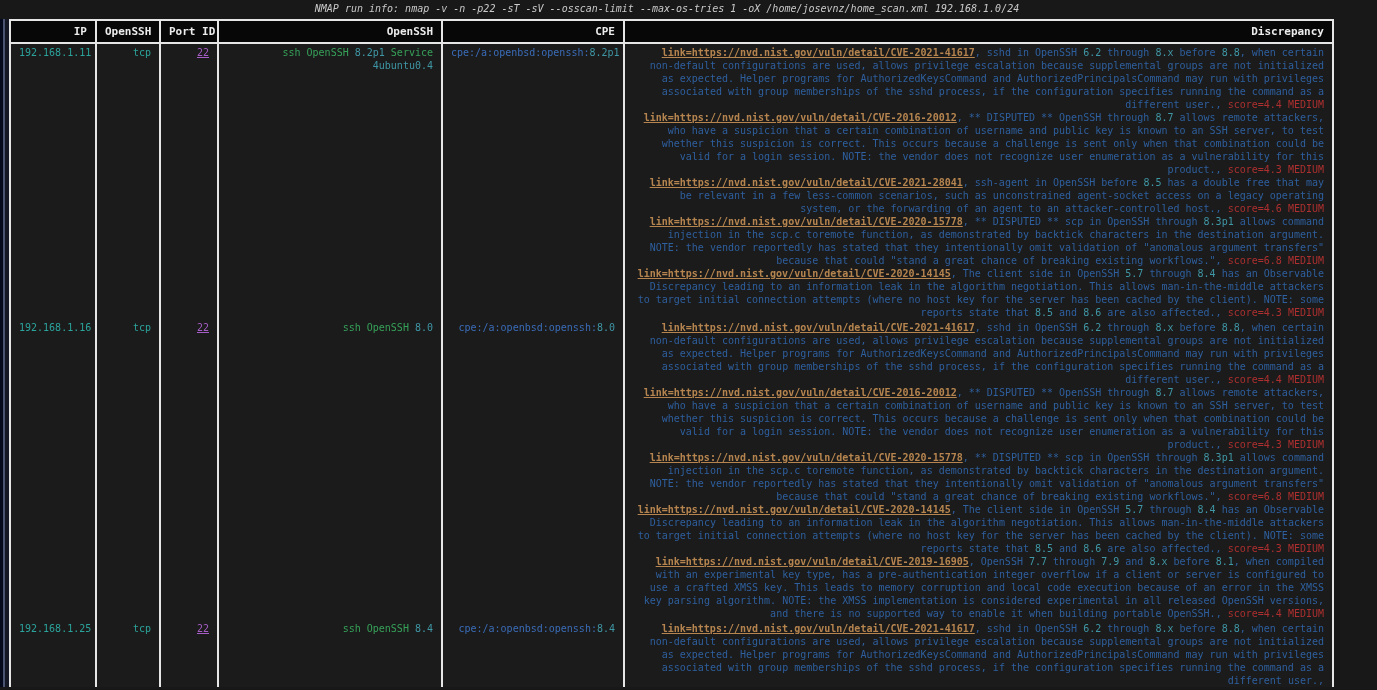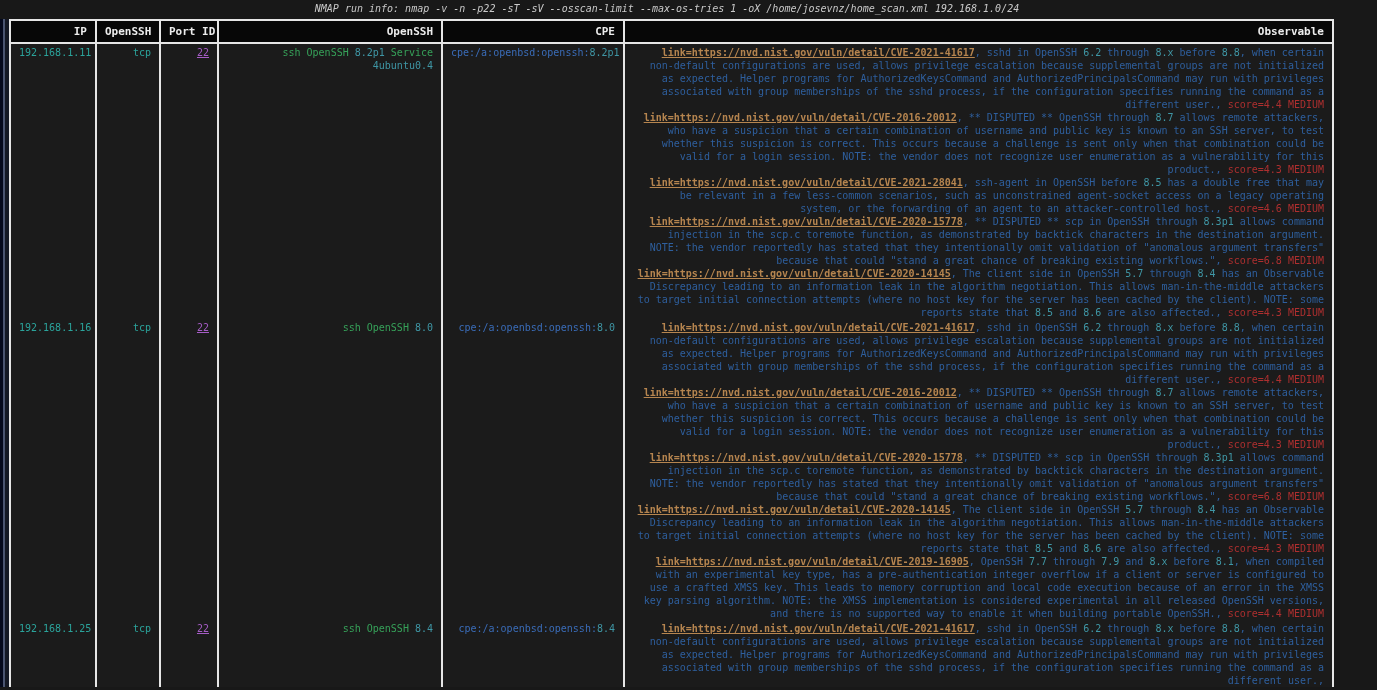--- a/index.html
+++ b/index.html
@@ -69,21 +69,21 @@
           <col class="c-cpe">
           <col class="c-adv">
       </colgroup>
       <thead>
         <tr>
           <th>IP</th>
           <th>OpenSSH</th>
           <th>Port ID</th>
           <th>OpenSSH</th>
           <th>CPE</th>
-          <th>Observable</th>
+          <th>Discrepancy</th>
         </tr>
       </thead>
       <tbody>
           <tr>
             <td class="c-teal">192.168.1.11</td>
             <td class="c-teal">tcp</td>
             <td class="c-mag">22</td>
             <td><span class="c-green">ssh OpenSSH </span><span class="c-green c-num">8.2p1</span><span class="c-green"> Service </span><span class="c-green c-num">4ubuntu0.4</span></td>
             <td><span class="c-cpe-blue">cpe:/a:openbsd:openssh:</span><span class="c-cpe-blue c-num">8.2p1</span></td>
             <td>

